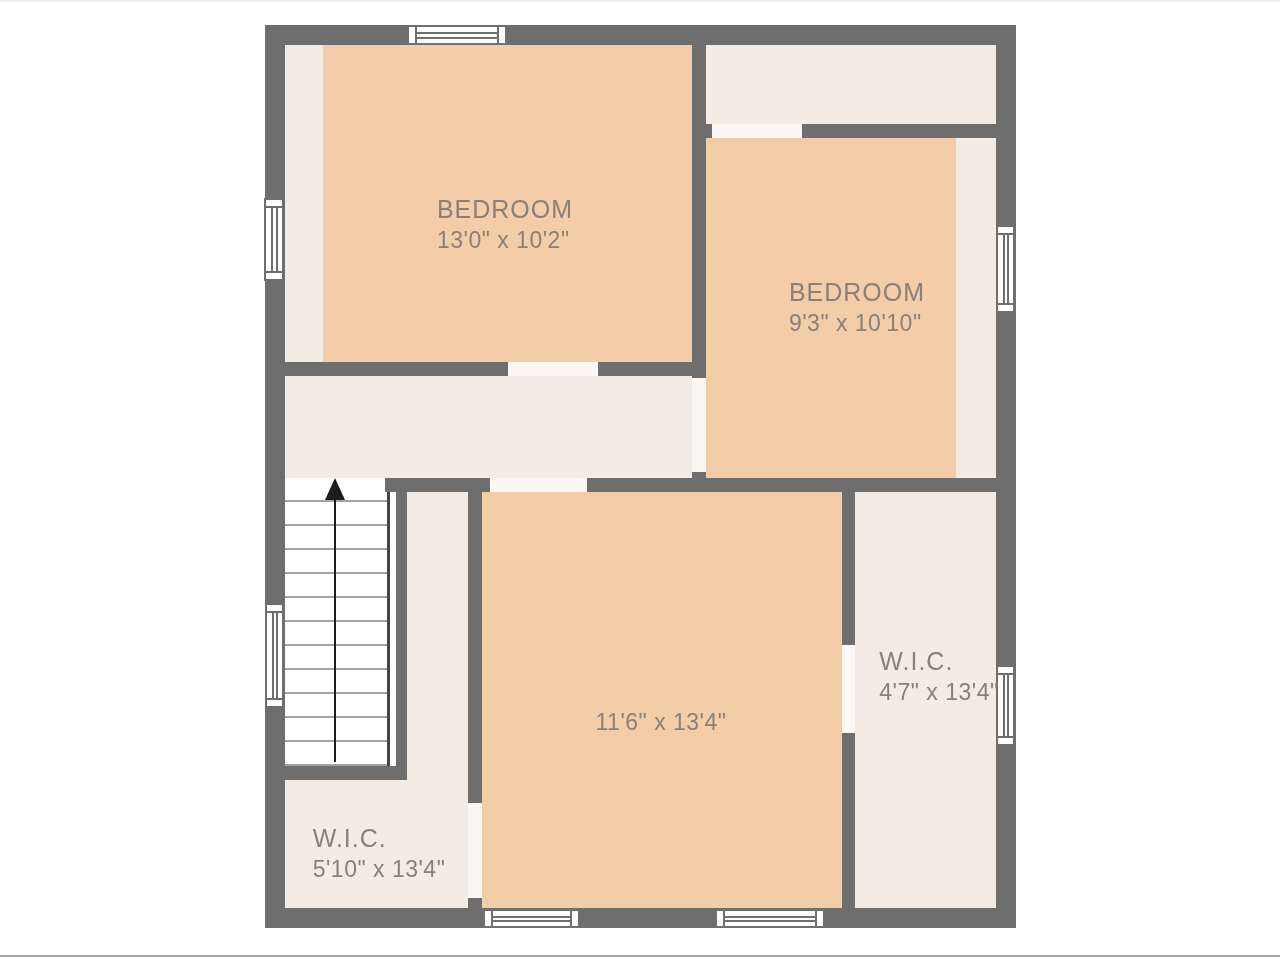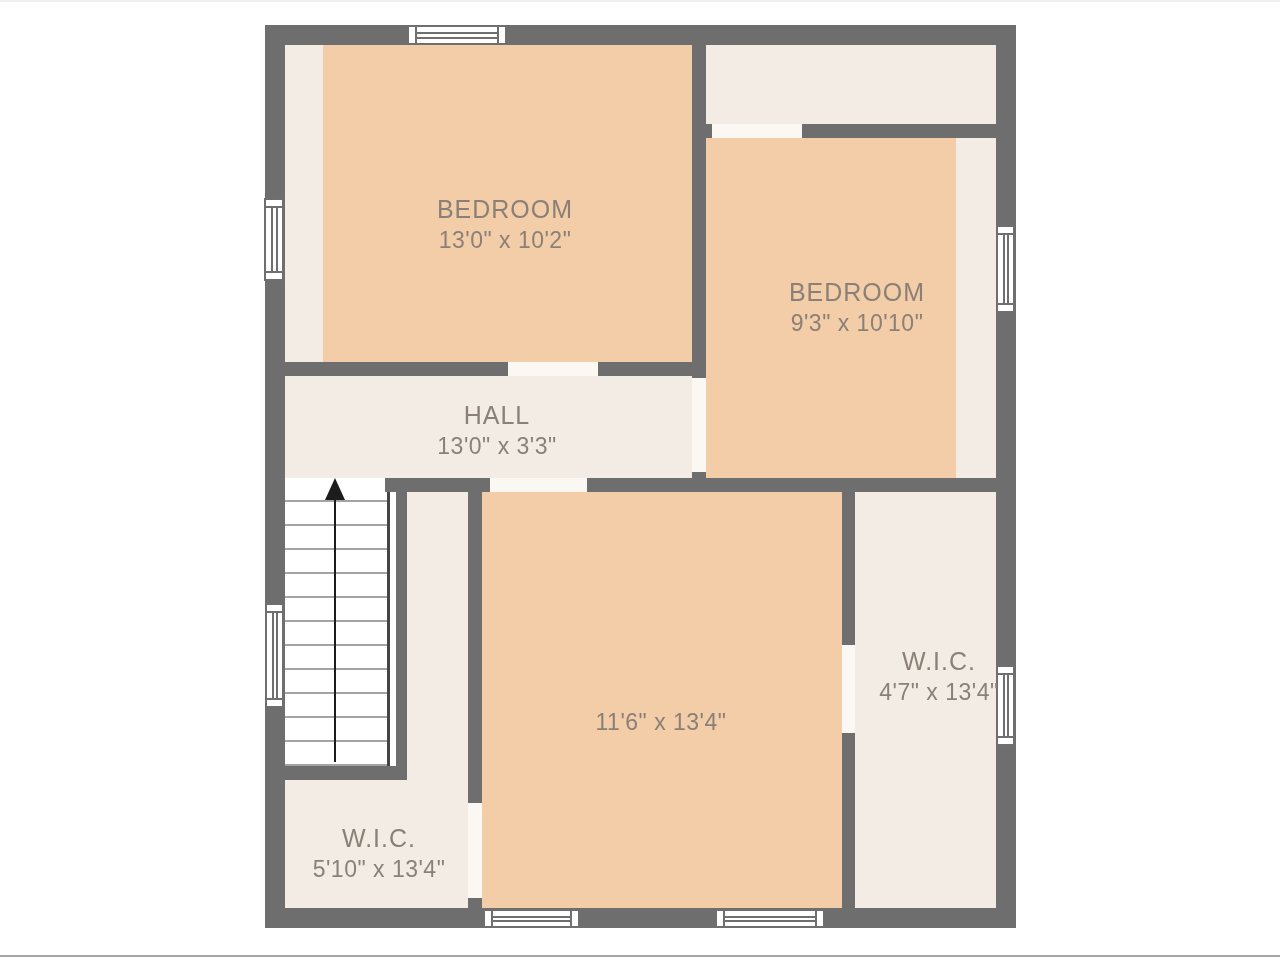--- a/index.html
+++ b/index.html
@@ -31,21 +31,21 @@
   .win.h .cap1{left:6px;top:0;bottom:0;width:2px;}
   .win.h .cap2{right:6px;top:0;bottom:0;width:2px;}
   .win.h .ln1{left:7px;right:7px;top:31%;height:2px;}
   .win.h .ln2{left:7px;right:7px;top:60%;height:2px;}
   .win.v .cap1{top:6px;left:0;right:0;height:2px;}
   .win.v .cap2{bottom:6px;left:0;right:0;height:2px;}
   .win.v .ln1{top:7px;bottom:7px;left:31%;width:2px;}
   .win.v .ln2{top:7px;bottom:7px;left:60%;width:2px;}
   .room-label{
     transform:translate(-50%,-50%);
-    text-align:center;color:#8b8077;white-space:nowrap;
+    color:#8b8077;white-space:nowrap;
   }
   .room-name{font-size:25px;line-height:31px;letter-spacing:1px;}
   .room-dims{font-size:23px;line-height:31px;letter-spacing:0.5px;}
 </style>
 </head>
 <body>
 
 <div id="stage">
 
   <div class="abs edge-top"></div>
@@ -134,24 +134,20 @@
     </div>
 
   <div class="abs room-label" style="left:505px;top:225px;">
     <div class="room-name">BEDROOM</div>
     <div class="room-dims">13'0" x 10'2"</div>
   </div>
   <div class="abs room-label" style="left:857px;top:308px;">
     <div class="room-name">BEDROOM</div>
     <div class="room-dims">9'3" x 10'10"</div>
   </div>
-  <div class="abs room-label" style="left:497px;top:431px;">
-    <div class="room-name">HALL</div>
-    <div class="room-dims">13'0" x 3'3"</div>
-  </div>
   <div class="abs room-label" style="left:661px;top:722px;">
     <div class="room-dims">11'6" x 13'4"</div>
   </div>
   <div class="abs room-label" style="left:939px;top:677px;">
     <div class="room-name">W.I.C.</div>
     <div class="room-dims">4'7" x 13'4"</div>
   </div>
   <div class="abs room-label" style="left:379px;top:854px;">
     <div class="room-name">W.I.C.</div>
     <div class="room-dims">5'10" x 13'4"</div>

